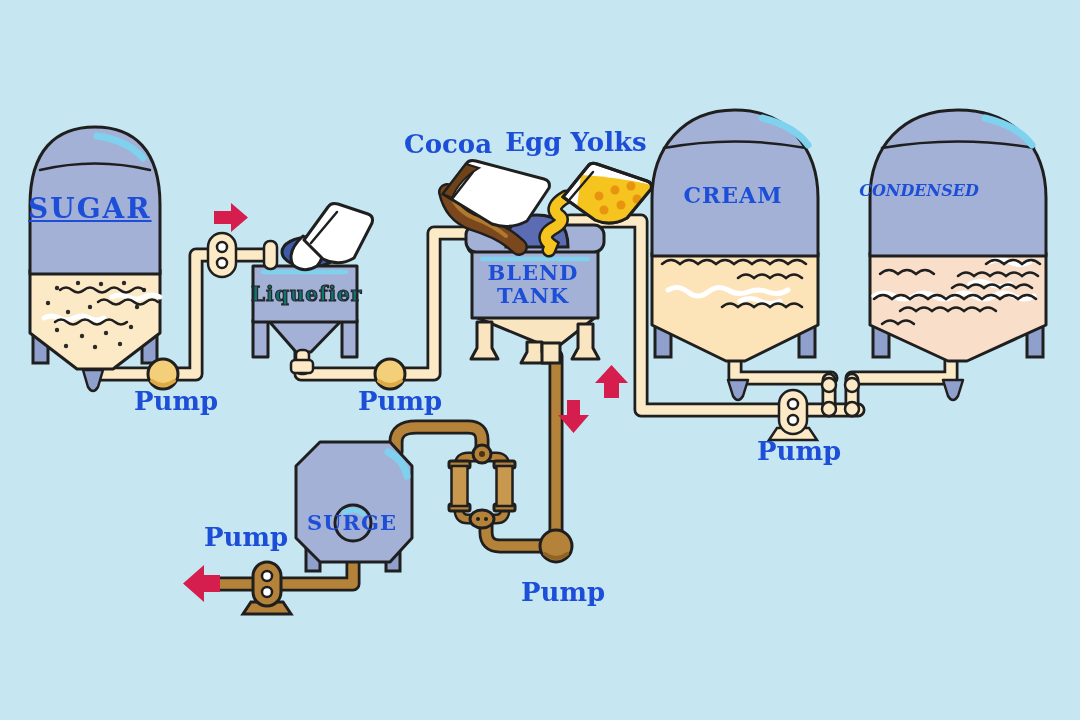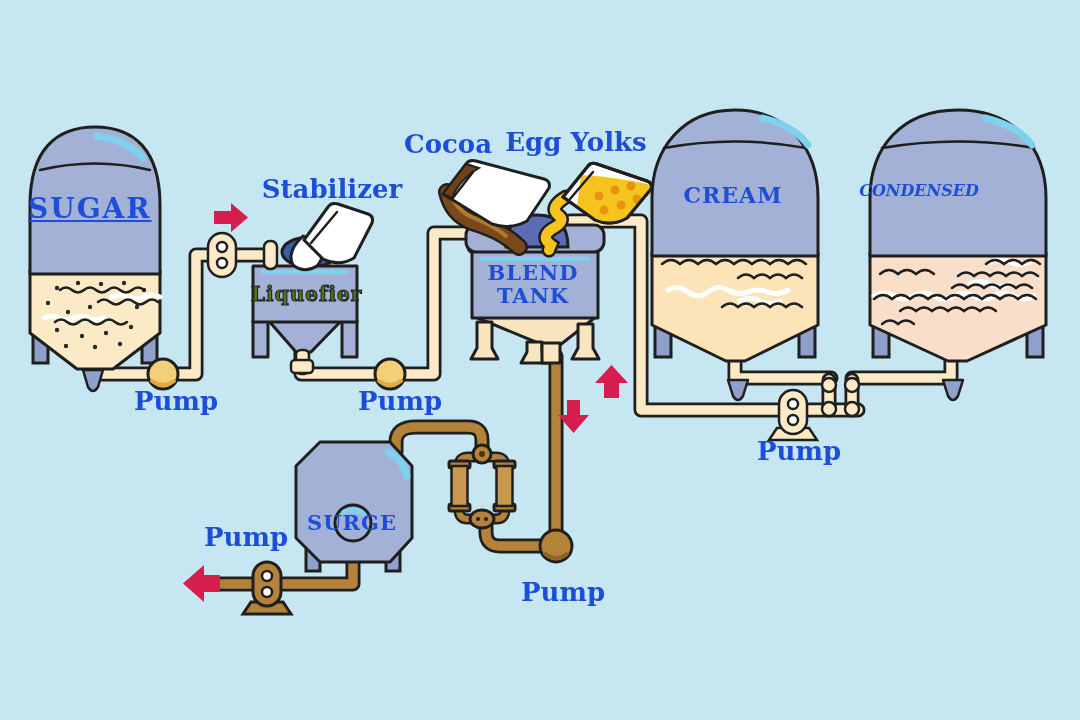--- a/index.html
+++ b/index.html
@@ -4,21 +4,21 @@
 <style>
   html,body{margin:0;padding:0;background:#c6e6f1;}
   .stage{position:relative;width:1080px;height:720px;background:#c6e6f1;overflow:hidden;
          font-family:"DejaVu Serif",serif;}
   .stage svg{position:absolute;left:0;top:0;}
   .label{position:absolute;font-weight:bold;color:#1d4ed8;text-align:center;line-height:1.08;
          font-family:"DejaVu Serif",serif;white-space:nowrap;}
   .lbl-sugar{left:28px;top:194px;width:116px;font-size:28px;letter-spacing:2px;text-decoration:underline;}
   .lbl-stabilizer{left:250px;top:175px;width:164px;font-size:26px;}
   .lbl-liquefier{left:251px;top:284px;width:106px;font-size:20px;letter-spacing:1px;
-                 color:#4d7c0f;-webkit-text-stroke:1.2px #26262e;}
+                 color:#0f766e;-webkit-text-stroke:1.2px #26262e;}
   .lbl-cocoa{left:398px;top:130px;width:100px;font-size:26px;}
   .lbl-eggyolks{left:498px;top:128px;width:156px;font-size:26px;}
   .lbl-blend{left:481px;top:262px;width:104px;font-size:21px;letter-spacing:1px;}
   .lbl-cream{left:681px;top:184px;width:104px;font-size:22px;letter-spacing:1px;}
   .lbl-csm{left:836px;top:182px;width:166px;font-size:16px;font-style:italic;}
   .lbl-surge{left:300px;top:476px;width:104px;font-size:21px;letter-spacing:1px;margin-top:36px;}
   .lbl-pump{width:110px;font-size:26px;}
   .pump1{left:121px;top:387px;} .pump2{left:345px;top:387px;} .pump3{left:508px;top:578px;}
   .pump4{left:744px;top:437px;} .pump5{left:191px;top:523px;}
 
@@ -281,21 +281,20 @@
 
   <g>
     <polygon class="red" points="214,211 231,211 231,203 248,217.5 231,232 231,224 214,224"></polygon>
     <polygon class="red" points="604,398 619,398 619,383 628,383 611.5,365 595,383 604,383"></polygon>
     <polygon class="red" points="567,400 580,400 580,415 589,415 573.5,433 558,415 567,415"></polygon>
     <polygon class="red" points="220,575 220,592 204,592 204,602 183,583.5 204,565 204,575"></polygon>
   </g>
 </svg>
 
   <div class="label lbl-sugar">SUGAR</div>
-  <div class="label lbl-stabilizer">Stabilizer</div>
   <div class="label lbl-liquefier">Liquefier</div>
   <div class="label lbl-cocoa">Cocoa</div>
   <div class="label lbl-blend">
     <div>BLEND</div>
     <div>TANK</div>
   </div>
   <div class="label lbl-eggyolks">Egg Yolks</div>
   <div class="label lbl-cream">CREAM</div>
   <div class="label lbl-csm">
     <div>CONDENSED</div>

